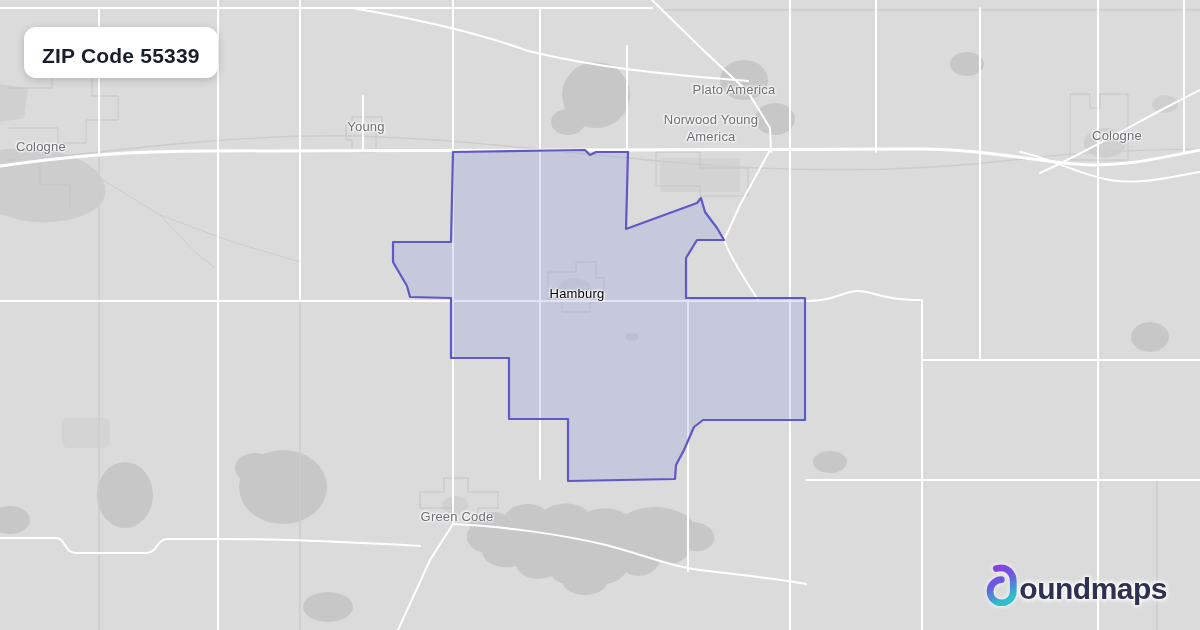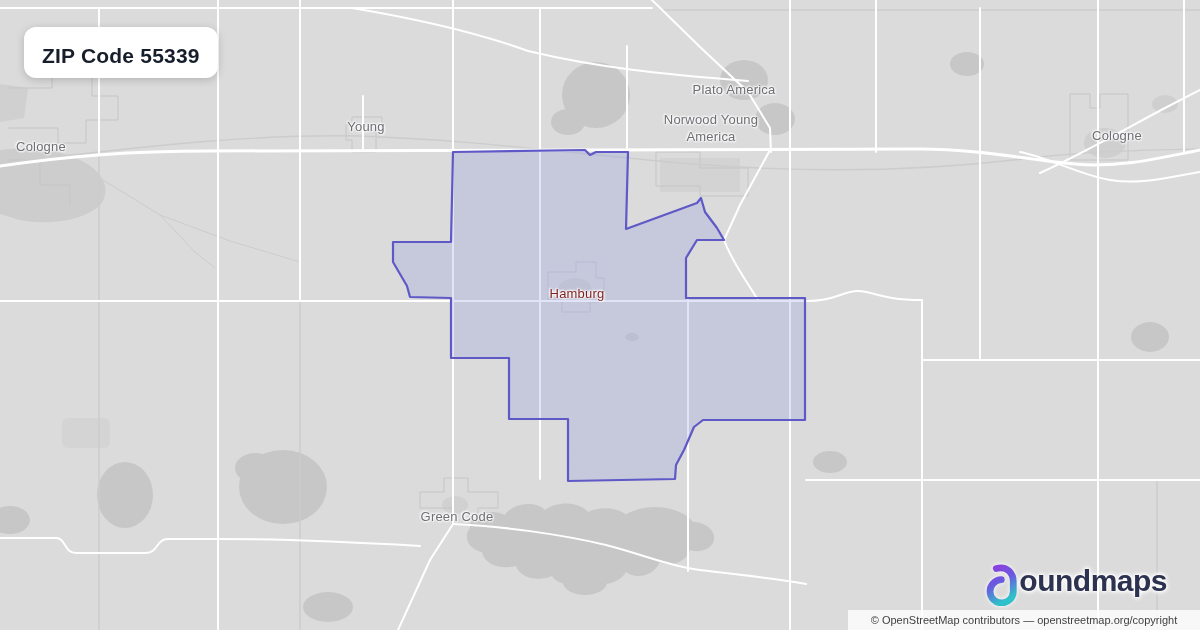--- a/index.html
+++ b/index.html
@@ -8,28 +8,28 @@
     font-family:"Liberation Sans", sans-serif;background:#dbdbdb;
   }
   #map-art{position:absolute;left:0;top:0;width:1200px;height:630px;display:block;}
   .map-label{
     position:absolute;transform:translate(-50%,-50%);
     color:#6e6e74;font-size:13px;line-height:17px;text-align:center;white-space:nowrap;
     text-shadow:0 0 2px #fff,0 0 3px #fff,1px 1px 2px #fff,-1px -1px 2px #fff;
     letter-spacing:.2px;
   }
   .map-label.wrap{white-space:normal;width:132px;}
-  .map-label.inside{color:#7f1d1d;text-align:center;}
+  .map-label.inside{color:#000000;text-align:center;}
   #zip-badge{
     position:absolute;left:24px;top:27px;background:#ffffff;border-radius:12px;
     padding:17px 18px 10px 18px;box-shadow:0 2px 8px rgba(0,0,0,.18);
     color:#161e2b;font-size:21px;font-weight:bold;letter-spacing:.2px;
   }
   #brand{
-    position:absolute;right:33px;bottom:24px;display:flex;align-items:flex-start;gap:1px;
+    position:absolute;right:33px;bottom:24px;display:flex;align-items:flex-end;gap:1px;
     filter:drop-shadow(0 0 2px #fff);
   }
   #brand .wordmark{
     color:#2d3250;font-size:30px;font-weight:bold;letter-spacing:-0.5px;
     text-shadow:0 0 2px #fff,0 0 4px #fff;
   }
   #attribution{
     position:absolute;right:0;bottom:0;height:20px;width:352px;
     background:rgba(255,255,255,.8);
     display:flex;align-items:center;justify-content:center;
@@ -151,17 +151,14 @@
           <stop offset="0" stop-color="#8b3fe0"></stop>
           <stop offset="0.45" stop-color="#6a5ae0"></stop>
           <stop offset="1" stop-color="#2fc1c9"></stop>
         </linearGradient>
       </defs>
       <path d="M13,4.5 C25,1.5 31.5,10 31,20 L31,29 A12.3,12.3 0 1 1 18.3,16.4" fill="none" stroke="url(#bswirl)" stroke-width="7.2" stroke-linecap="round"></path>
     </svg>
     <span class="wordmark">oundmaps</span>
   </div>
 
-  <div id="attribution">
-    <span>© OpenStreetMap contributors — openstreetmap.org/copyright</span>
-  </div>
 
 </div>
 
 </body></html>

